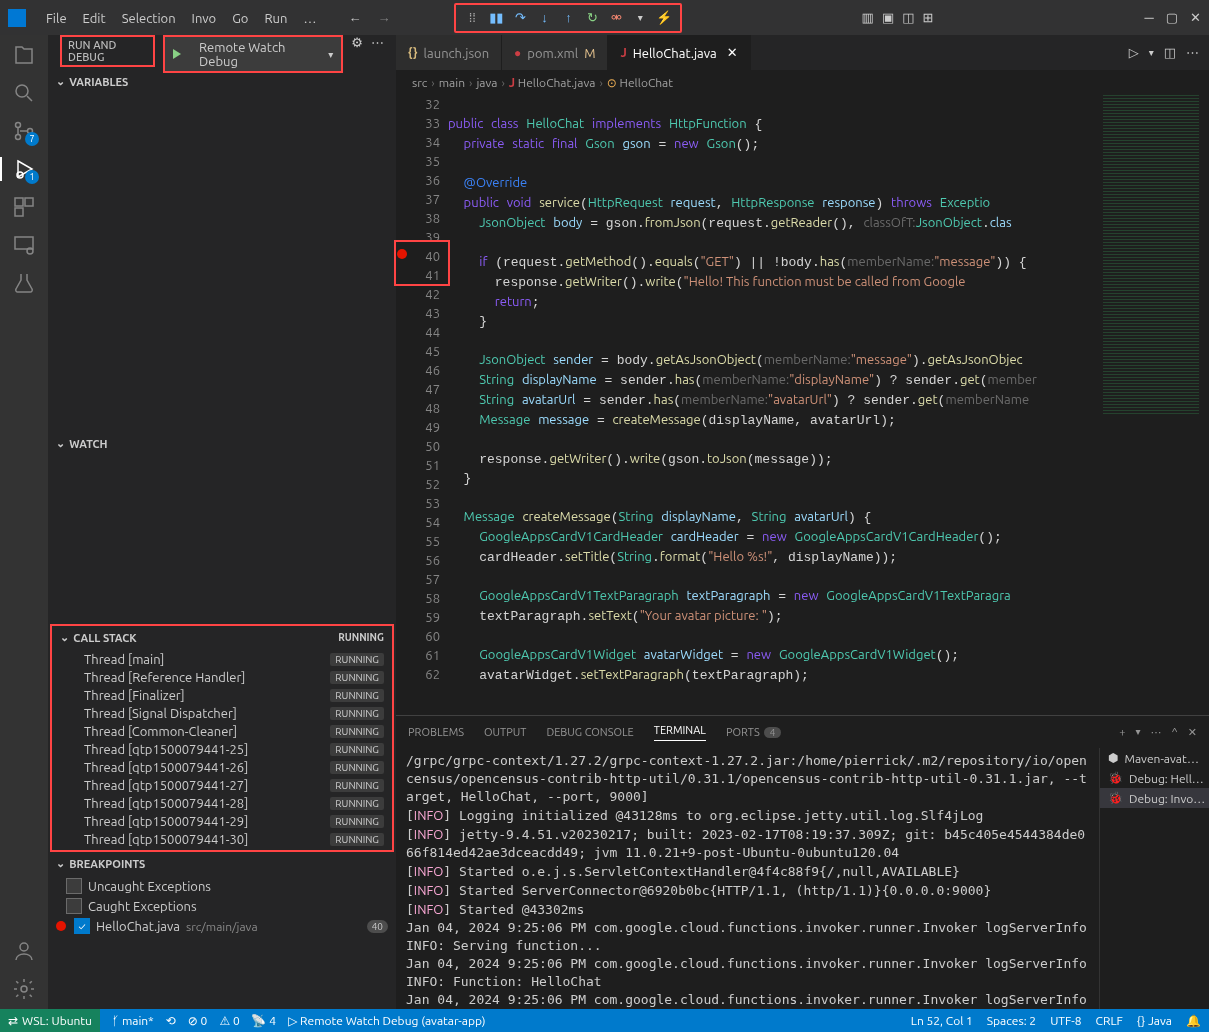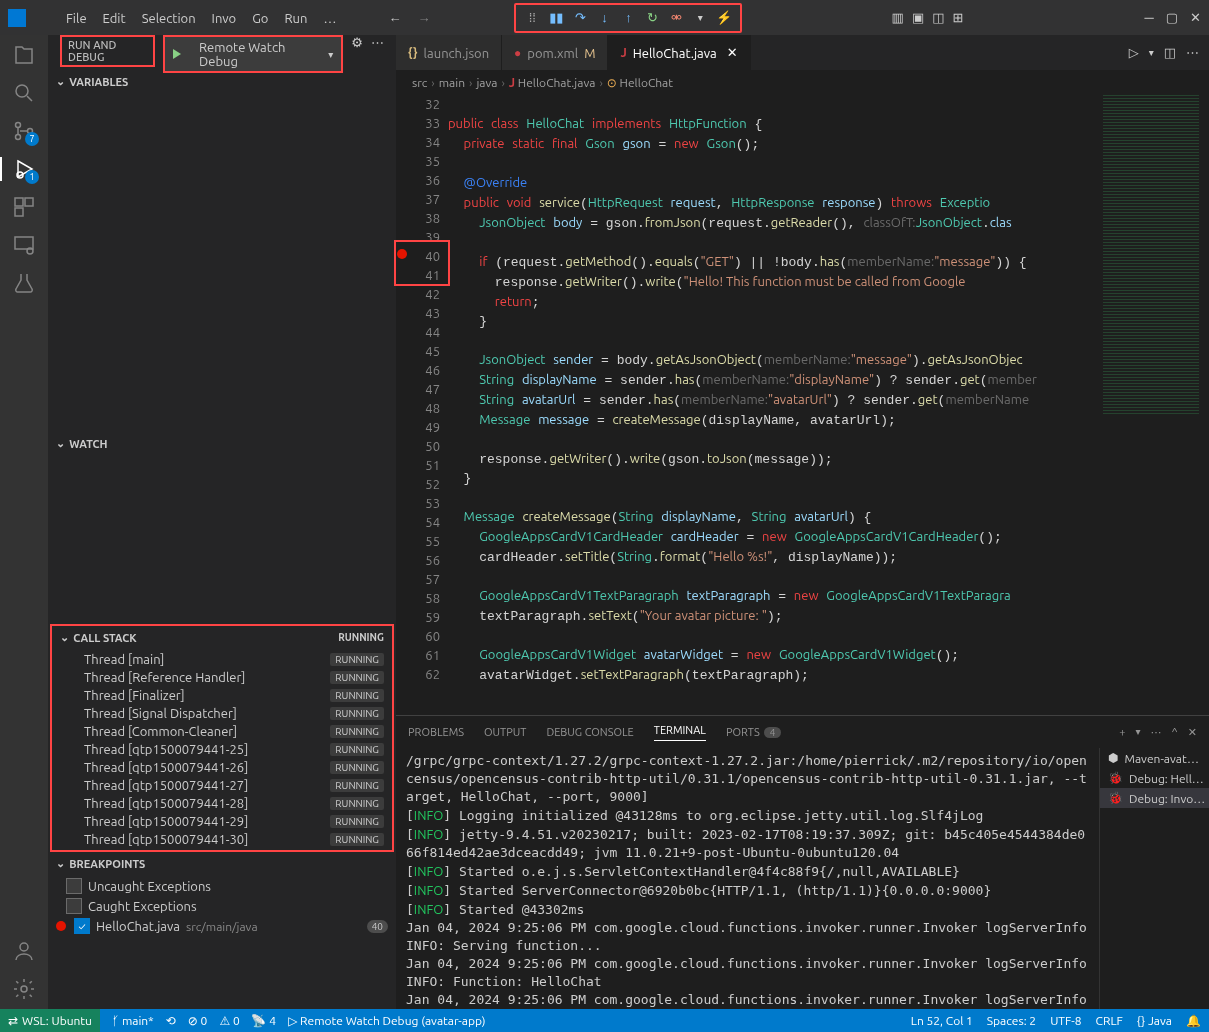--- a/index.html
+++ b/index.html
@@ -1,17 +1,17 @@
 <!DOCTYPE html>
 <html><head>
 <meta charset="utf-8">
 <style>
 * { margin: 0; padding: 0; box-sizing: border-box; font-family: -apple-system, 'Segoe UI', Ubuntu, sans-serif; }
 body { background: #1e1e1e; color: #cccccc; font-size: 13px; overflow: hidden; height: 1032px; width: 1209px; position: relative; }
-.title-bar { height: 35px; background: #323233; display: flex; align-items: center; padding: 0 8px; gap: 20px; }
+.title-bar { height: 35px; background: #323233; display: flex; align-items: center; padding: 0 8px; }
 .title-bar .vscode-icon { width: 18px; height: 18px; background: #0078d4; margin-right: 12px; }
 .menu-item { padding: 4px 8px; color: #cccccc; cursor: pointer; font-size: 13px; }
 .win-btns { margin-left: auto; display: flex; gap: 12px; align-items: center; }
 .nav-arrows { display: flex; gap: 16px; margin: 0 24px; }
 .debug-toolbar { display: flex; gap: 4px; margin-left: 40px; border: 2px solid #ff4444; padding: 3px 6px; border-radius: 2px; }
 .dbg-btn { width: 20px; height: 20px; display: flex; align-items: center; justify-content: center; }
 .layout-btns { display: flex; gap: 8px; margin: 0 32px; }
 
 .main-row { display: flex; height: calc(100% - 35px - 23px); }
 .activity-bar { width: 48px; background: #333333; display: flex; flex-direction: column; align-items: center; padding-top: 8px; gap: 14px; }
@@ -56,31 +56,31 @@
 .breadcrumb { height: 25px; display: flex; align-items: center; padding: 0 16px; color: #a0a0a0; font-size: 12px; gap: 4px; }
 .breadcrumb .sep { color: #666; }
 
 .editor-body { flex: 1; display: flex; position: relative; min-height: 0; }
 .minimap { position: absolute; right: 10px; top: 0; width: 96px; height: 320px; background: linear-gradient(#1e1e1e, #1e1e1e); opacity: 0.6; }
 .minimap-lines { width: 100%; height: 100%; background: repeating-linear-gradient(#2a5a3a 0, #2a5a3a 1px, transparent 1px, transparent 3px); }
 .gutter { width: 52px; text-align: right; color: #858585; font-family: Consolas, monospace; font-size: 13px; line-height: 19px; padding-right: 8px; padding-top: 0; position: relative; }
 .gutter-box { position: absolute; border: 2px solid #ff4444; left: -2px; top: 145px; width: 56px; height: 46px; }
 .bp-glyph { position: absolute; left: 1px; top: 154px; width: 10px; height: 10px; background: #e51400; border-radius: 50%; }
 .code { font-family: Consolas, 'Courier New', monospace; font-size: 13px; line-height: 19px; white-space: pre; color: #d4d4d4; overflow: hidden; }
-.kw { color: #ef4444; } .type { color: #4ec9b0; } .str { color: #ce9178; }
+.kw { color: #8b5cf6; } .type { color: #4ec9b0; } .str { color: #ce9178; }
 .fn { color: #dcdcaa; } .ann { color: #3b82f6; } .param { color: #9cdcfe; } .ghost { color: #6b6b6b; }
 
 .terminal-panel { height: 294px; border-top: 1px solid #414141; display: flex; flex-direction: column; }
 .term-tabs { height: 32px; display: flex; align-items: center; padding: 0 12px; gap: 20px; font-size: 11px; color: #969696; }
 .term-tabs .ttab.active { color: #fff; border-bottom: 1px solid #fff; padding-bottom: 4px; }
 .term-tabs .tbadge { background: #4d4d4d; border-radius: 8px; padding: 0 6px; font-size: 10px; margin-left: 4px; }
 .term-tabs .tright { margin-left: auto; display: flex; gap: 10px; }
 .term-body { flex: 1; display: flex; min-height: 0; }
 .term-out { flex: 1; font-family: Consolas, monospace; font-size: 13px; line-height: 18px; color: #cccccc; padding: 4px 10px; overflow: hidden; white-space: pre-wrap; word-break: break-all; }
-.term-out .info-tag { color: #22c55e; }
+.term-out .info-tag { color: #f9a8d4; }
 .term-side { width: 110px; border-left: 1px solid #333; font-size: 12px; }
 .term-side-item { display: flex; align-items: center; gap: 6px; padding: 3px 8px; white-space: nowrap; overflow: hidden; text-overflow: ellipsis; }
 .term-side-item.active { background: #37373d; }
 
 .status-bar { height: 23px; background: #007acc; display: flex; align-items: center; font-size: 12px; color: #fff; padding: 0 8px; gap: 12px; }
 .status-bar .wsl { background: #16825d; padding: 2px 8px; margin-left: -8px; height: 23px; display: flex; align-items: center; gap: 4px; }
 .status-bar .right { margin-left: auto; display: flex; gap: 14px; }
 
 svg { fill: currentColor; }
 </style>

